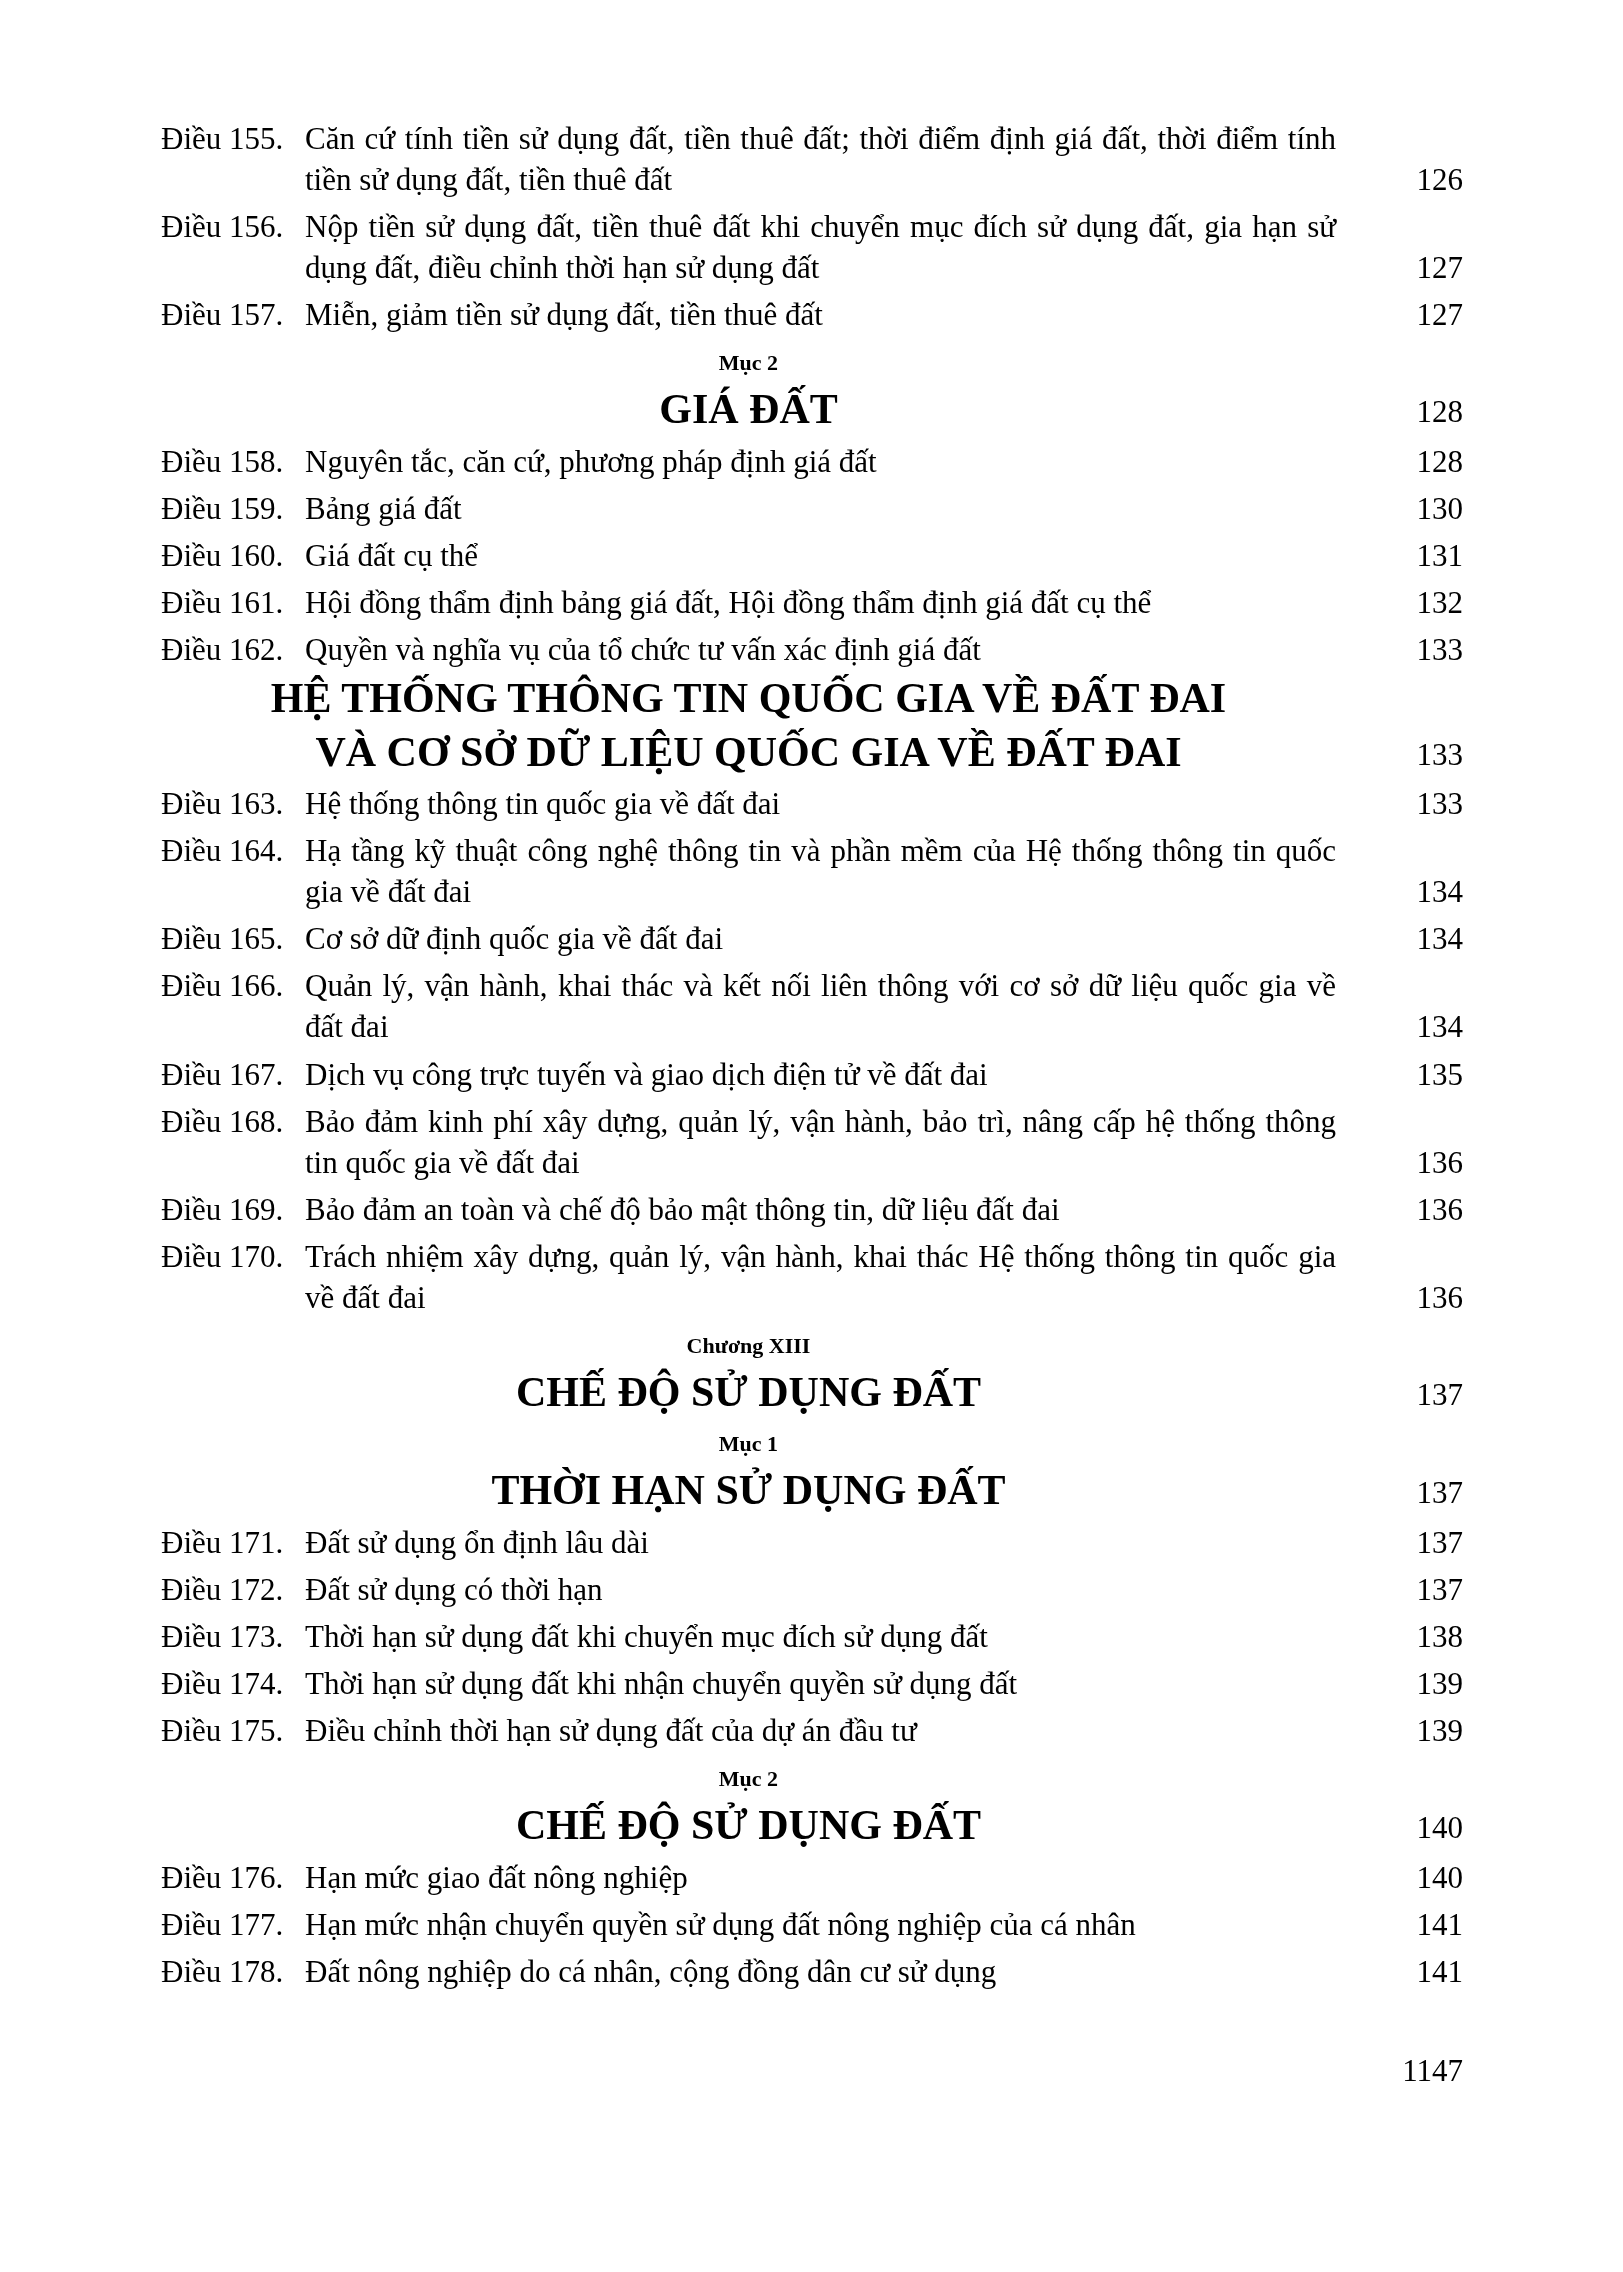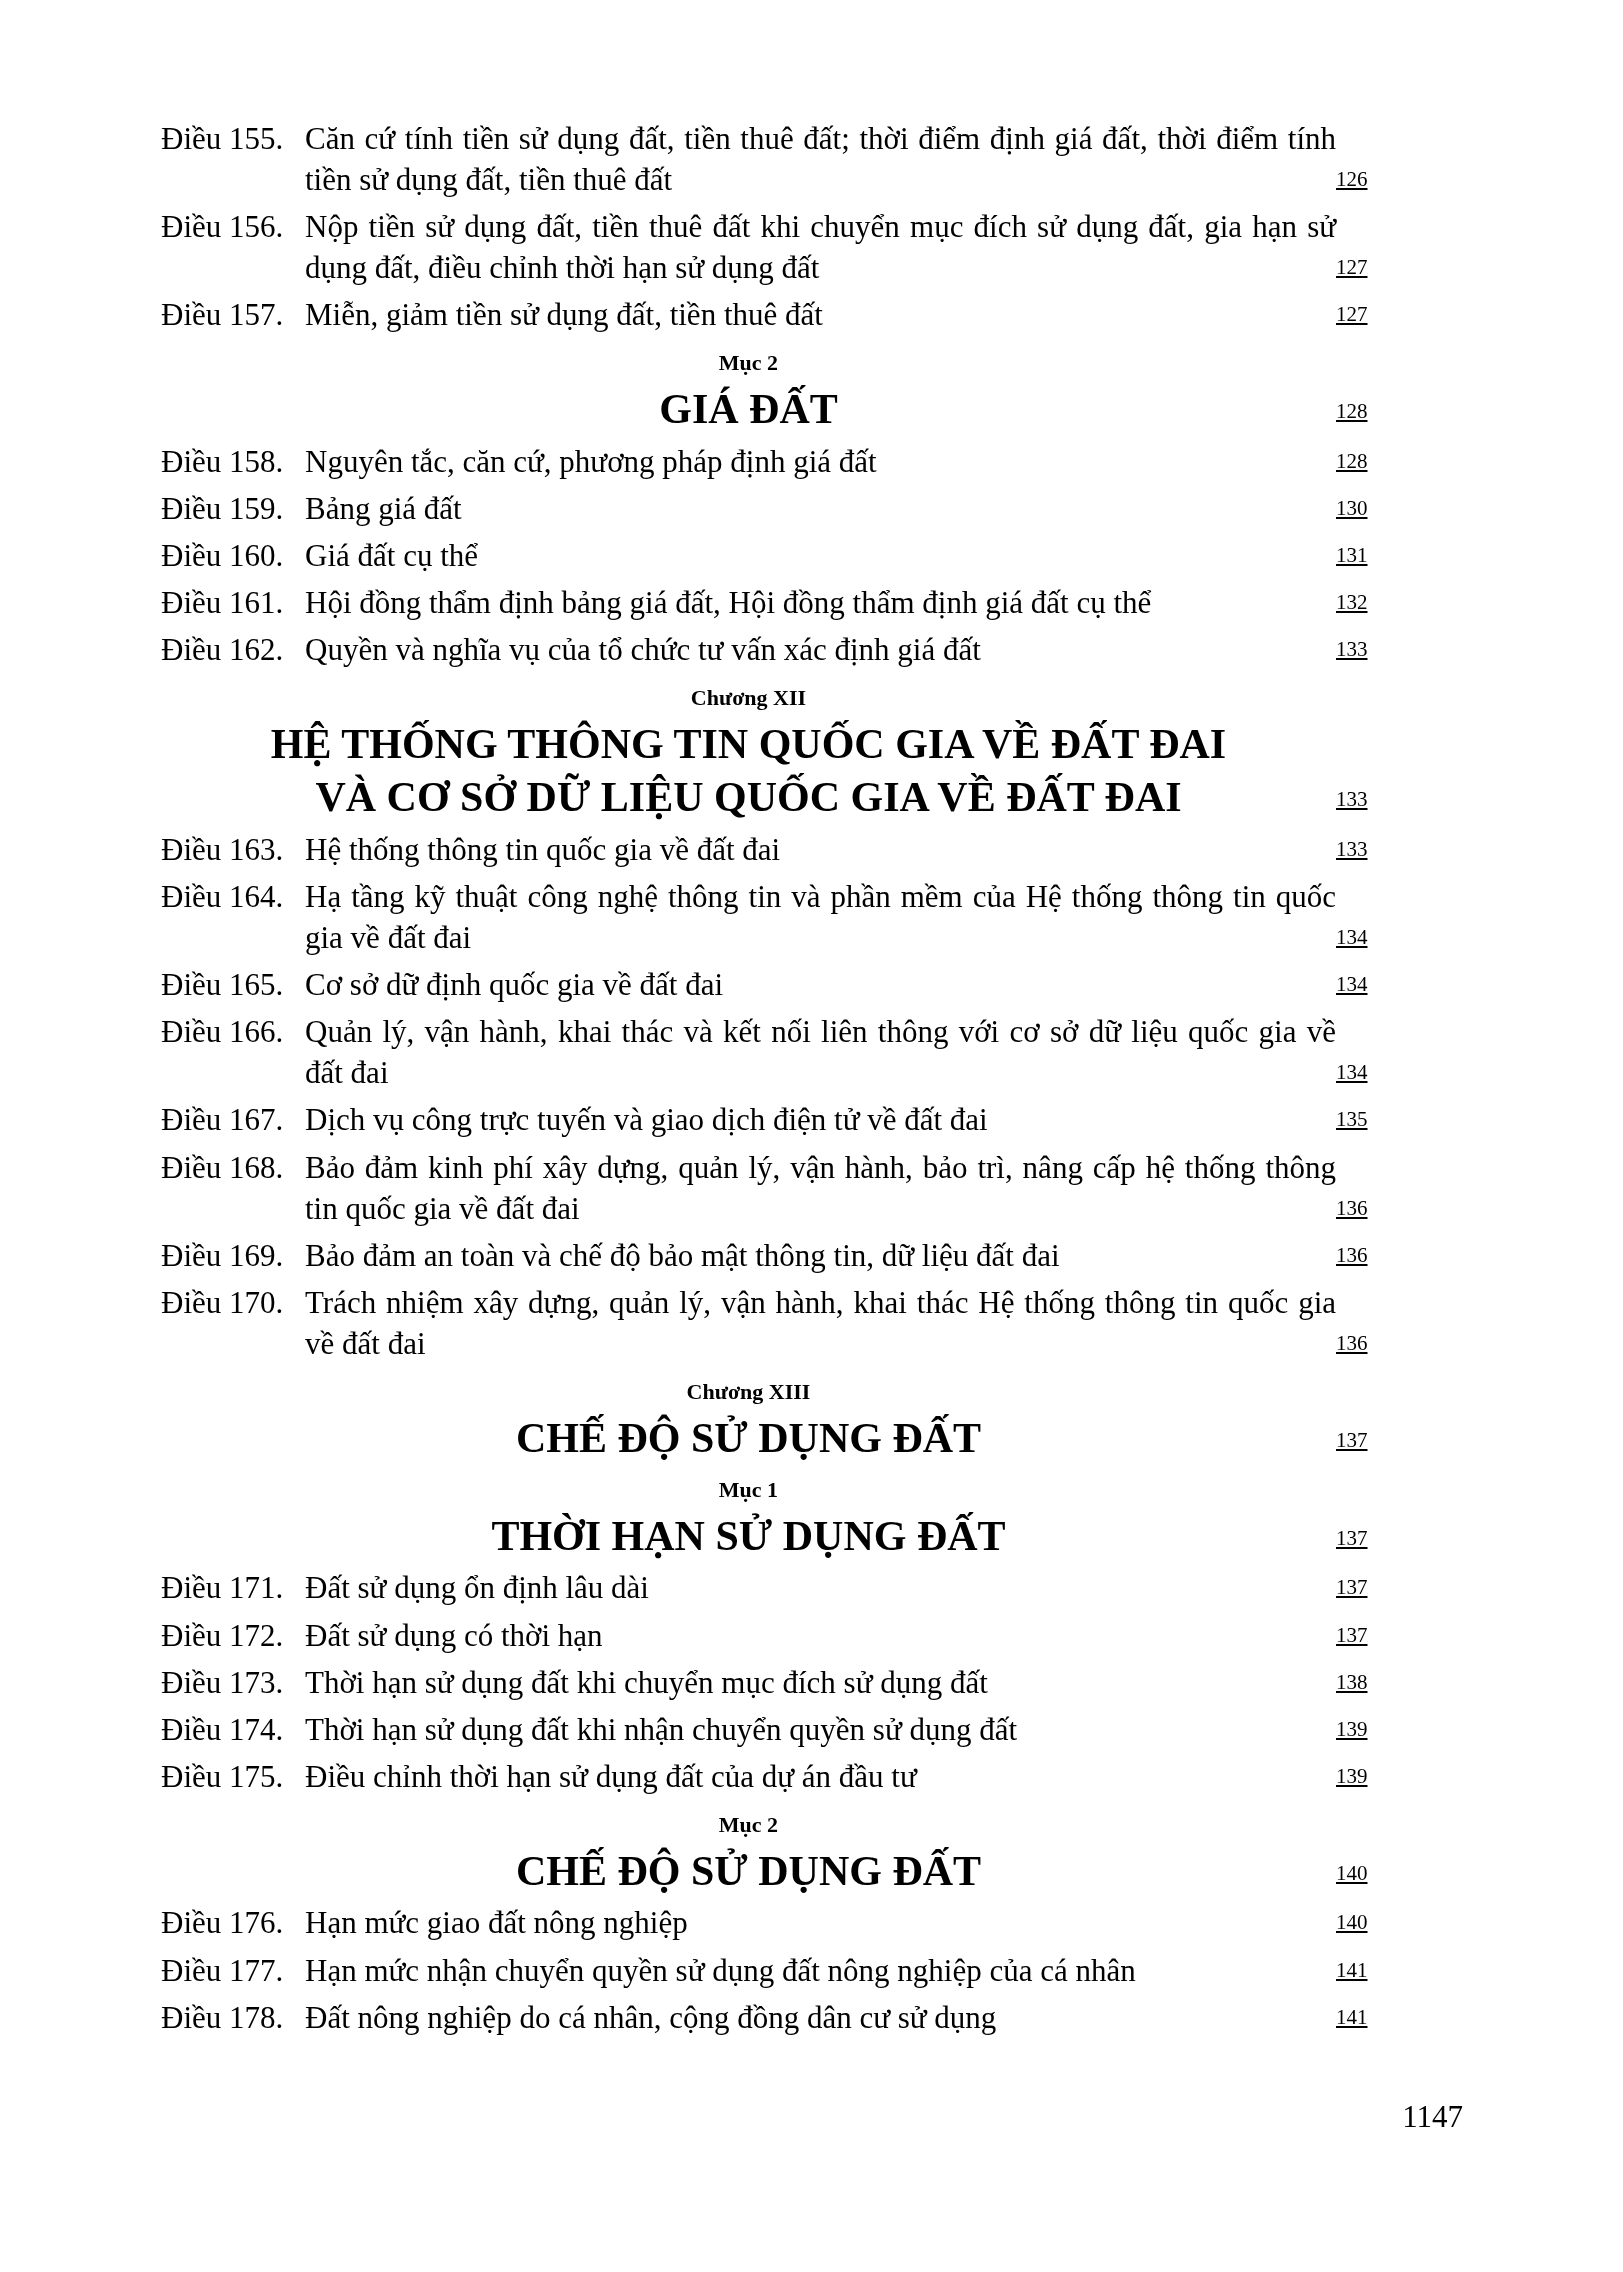--- a/index.html
+++ b/index.html
@@ -37,25 +37,25 @@
   }
   .entry .desc {
     width: 1031px;
     flex: 0 0 1031px;
     line-height: 41px;
     text-align: justify;
     text-justify: inter-word;
   }
   .pagenum {
     flex: 1 1 auto;
+    text-align: right;
     line-height: 41px;
     align-self: flex-end;
     font-weight: normal;
-    font-size: 21px;
-    text-decoration: underline;
+    font-size: 31px;
   }
   .h-main {
     width: 1175px;
     flex: 0 0 1175px;
     text-align: center;
     font-weight: bold;
   }
   .h-sub {
     margin: 6.9px 0 4.1px 0;
   }
@@ -123,23 +123,20 @@
       </div>
       <div class="row entry">
         <span class="label">Điều 161.</span>
         <span class="desc">Hội đồng thẩm định bảng giá đất, Hội đồng thẩm định giá đất cụ thể</span>
         <span class="pagenum">132</span>
       </div>
       <div class="row entry">
         <span class="label">Điều 162.</span>
         <span class="desc">Quyền và nghĩa vụ của tổ chức tư vấn xác định giá đất</span>
         <span class="pagenum">133</span>
-      </div>
-      <div class="row h-sub">
-        <span class="h-main">Chương XII</span>
       </div>
       <div class="row h-caps">
         <span class="h-main">HỆ THỐNG THÔNG TIN QUỐC GIA VỀ ĐẤT ĐAI</span>
       </div>
       <div class="row h-caps">
         <span class="h-main">VÀ CƠ SỞ DỮ LIỆU QUỐC GIA VỀ ĐẤT ĐAI</span>
         <span class="pagenum">133</span>
       </div>
       <div class="row entry">
         <span class="label">Điều 163.</span>

